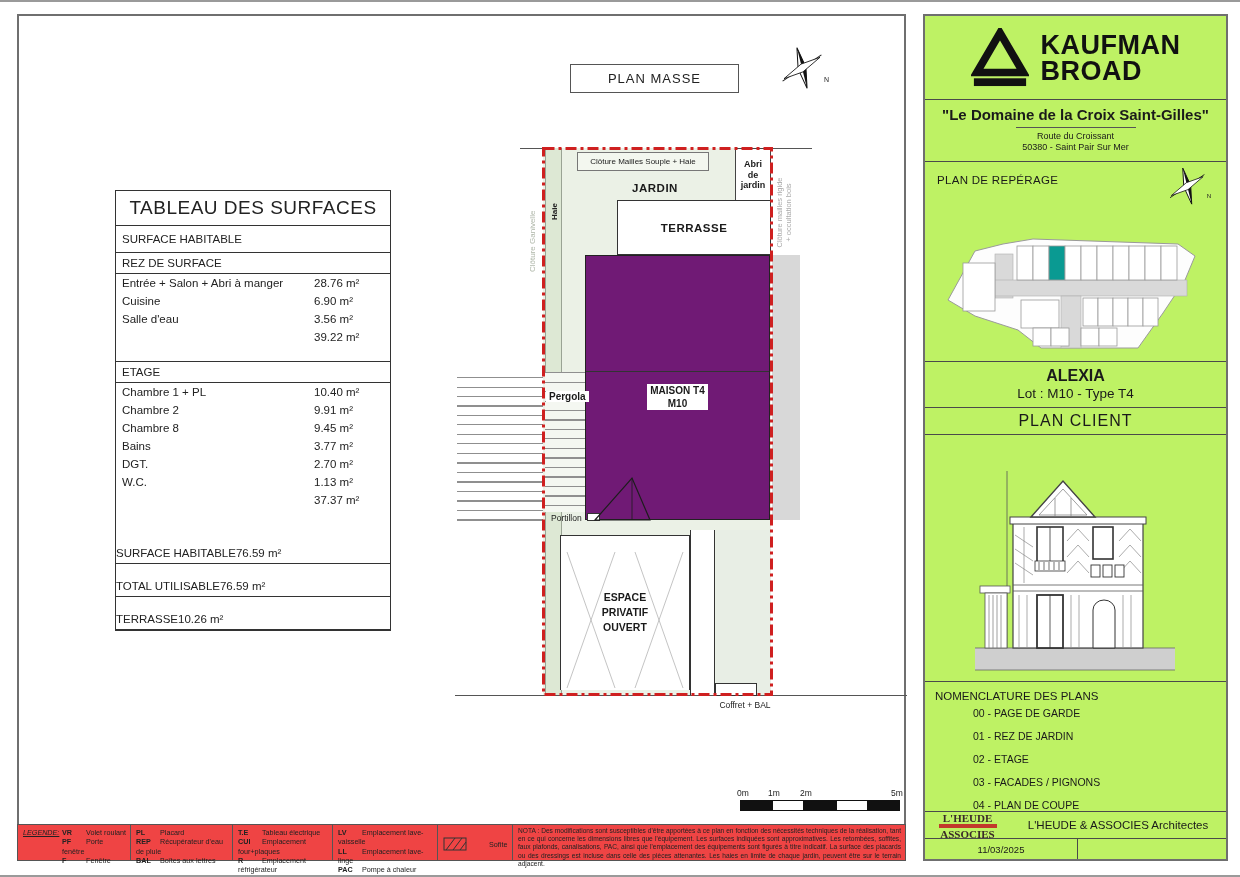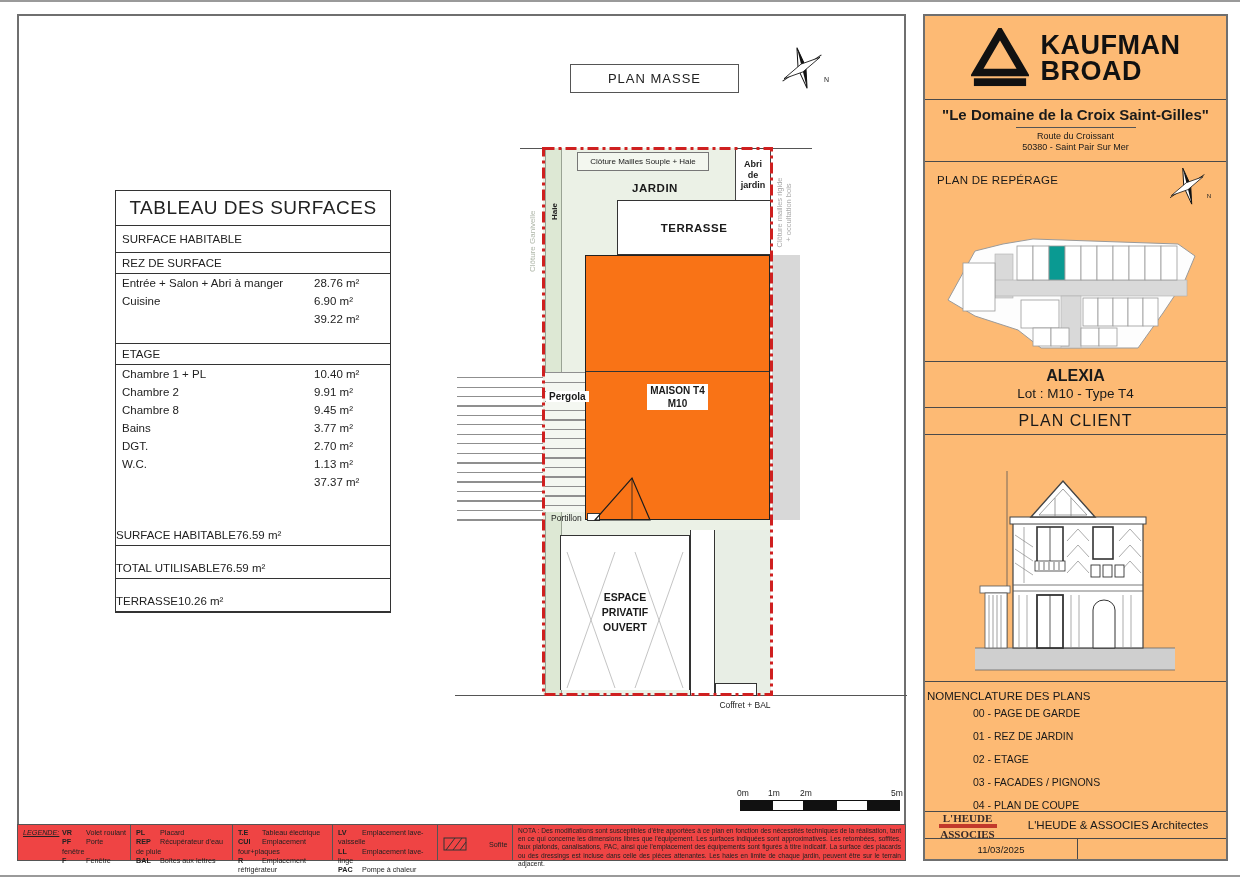--- a/index.html
+++ b/index.html
@@ -33,28 +33,28 @@
   .scalebar{position:absolute;left:740px;top:788px;width:160px;height:26px;font-size:8.5px;color:#222;}
   .scalebar .seg{position:absolute;top:12px;height:11px;width:32px;border:1px solid #111;box-sizing:border-box;}
   
   .legend{position:absolute;left:17px;top:824px;width:889px;height:37px;border:1px solid #555;box-sizing:border-box;
           background:#ef4444;display:flex;font-size:7.2px;color:#222;}
   .lg-cell{border-right:1px solid #555;box-sizing:border-box;padding:3px 4px 0 5px;display:flex;}
   .lg-items{line-height:9.3px;}
   .lg-items .cd{display:inline-block;width:24px;font-weight:bold;}
   
   .panel{position:absolute;left:923px;top:14px;width:305px;height:847px;border:2px solid #6f6f6f;
-         box-sizing:border-box;background:#fdba74;display:flex;flex-direction:column;}
+         box-sizing:border-box;background:#bef264;display:flex;flex-direction:column;}
   .sec{border-bottom:1px solid #4a4a4a;box-sizing:border-box;position:relative;}
   .kb-logo{display:flex;align-items:center;justify-content:center;gap:12px;}
   .kb-text{font-size:27px;font-weight:bold;line-height:26px;letter-spacing:.5px;color:#111;}
   .proj-title{font-size:15px;font-weight:bold;margin-top:6px;}
   .proj-rule{width:120px;height:1px;background:#555;margin:4px auto 3px;}
   .addr{font-size:9px;line-height:11px;}
-  .nom-title{padding:8px 0 0 2px;font-size:11.5px;}
+  .nom-title{padding:8px 0 0 10px;font-size:11.5px;}
   .nom-item{margin-left:48px;font-size:10.5px;line-height:23px;}
   .lh-logo{width:85px;text-align:center;font-family:"Liberation Serif",serif;font-weight:bold;
            font-size:11px;line-height:10px;color:#3a2b28;padding-top:2px;}
   .lh-band{width:58px;height:4px;margin:1px auto;}
 </style>
 </head>
 <body>
 
 <div class="page">
   <div class="edge" style="top:0;"></div>
@@ -84,20 +84,24 @@
     <div class="t-sec">REZ DE SURFACE</div>
     <div class="t-row">
       <span class="lb">Entrée + Salon + Abri à manger</span>
       <span class="vl">28.76 m²</span>
     </div>
     <div class="t-row">
       <span class="lb">Cuisine</span>
       <span class="vl">6.90 m²</span>
     </div>
     <div class="t-row">
+      <span class="lb">Salle d'eau</span>
+      <span class="vl">3.56 m²</span>
+    </div>
+    <div class="t-row">
       <span class="lb"></span>
         <span class="vl">39.22 m²</span>
     </div>
     <div class="sp" style="height:15px;"></div>
     <div class="t-sec">ETAGE</div>
     <div class="t-row">
       <span class="lb">Chambre 1 + PL</span>
       <span class="vl">10.40 m²</span>
     </div>
     <div class="t-row">
@@ -159,21 +163,21 @@
     <div class="abs" style="left:280px;top:8px;width:36px;height:54px;background:#fff;border:1px solid #444;box-sizing:border-box;display:flex;align-items:center;justify-content:center;">
       <span class="bold" style="font-size:9px;line-height:10.5px;text-align:center;white-space:pre-line;">Abri
 de
 jardin</span>
     </div>
 
     <div class="abs" style="left:162px;top:60px;width:154px;height:55px;background:#fff;border:1px solid #333;box-sizing:border-box;display:flex;align-items:center;justify-content:center;">
       <span class="bold" style="font-size:11.5px;letter-spacing:.5px;">TERRASSE</span>
     </div>
 
-    <div class="abs" style="left:130px;top:115px;width:185px;height:265px;background:#f97316;border:1px solid #222;box-sizing:border-box;">
+    <div class="abs" style="left:130px;top:115px;width:185px;height:265px;background:#701a75;border:1px solid #222;box-sizing:border-box;">
       <div style="position:absolute;left:0;top:115px;width:100%;border-top:1px solid #333;"></div>
       <div style="position:absolute;left:0;top:128px;width:100%;text-align:center;">
         <span class="chip bold" style="font-size:10px;line-height:13px;white-space:pre-line;">MAISON T4
 M10</span>
       </div>
     </div>
 
     <div class="abs slats-h" style="left:90px;top:232px;width:40px;height:140px;background-color:#f4f7f1;"></div>
     <div class="abs" style="left:91px;top:246px;">
       <span class="chip bold" style="font-size:10px;">Pergola</span>

